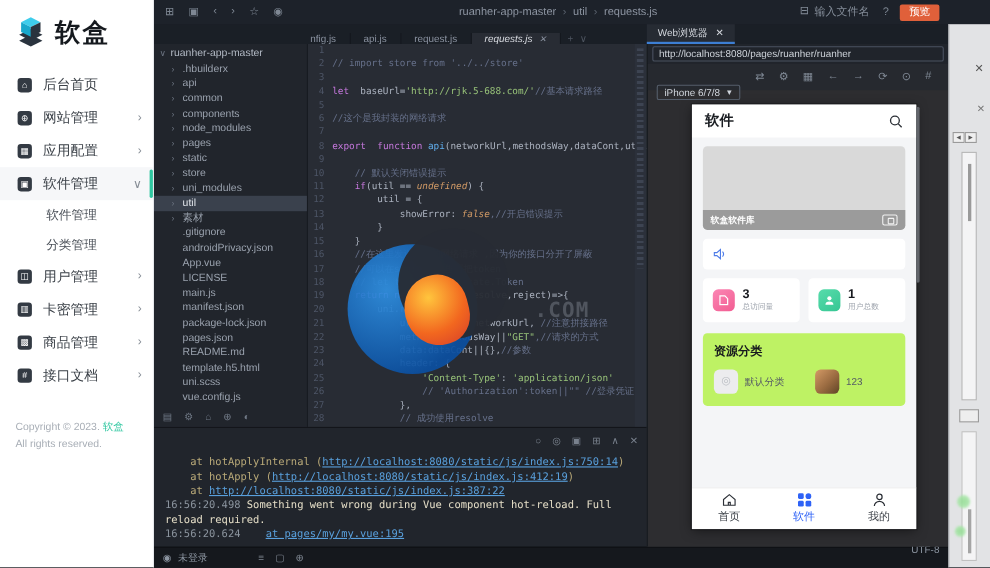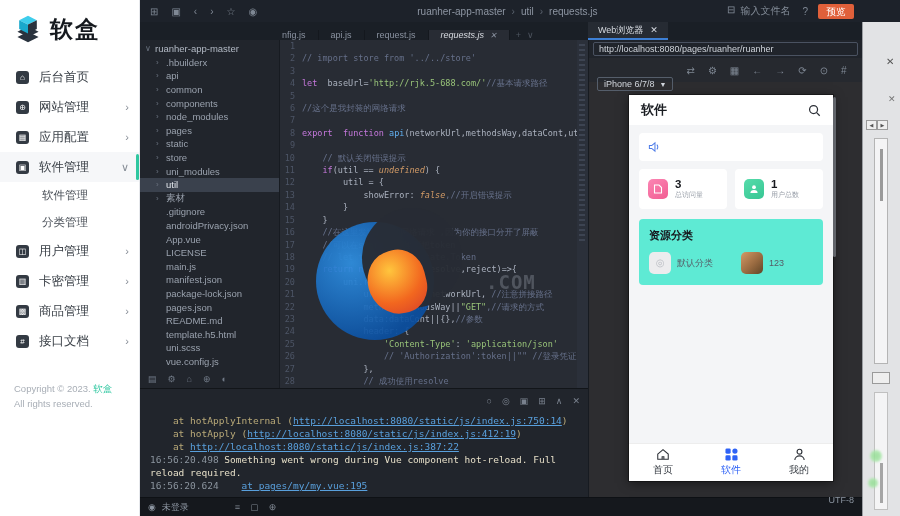--- a/index.html
+++ b/index.html
@@ -129,21 +129,21 @@
               align-items:center; padding:0 9px; }
   .p-stats { margin:8px 10px 0; display:flex; gap:8px; }
   .stat-card { flex:1; height:40px; background:#fff; border-radius:4px; display:flex; align-items:center;
                gap:7px; padding:0 9px; }
   .stat-ic { width:20px; height:20px; border-radius:5px; display:flex; align-items:center;
              justify-content:center; flex:none; }
   .stat-ic.pink { background:linear-gradient(145deg,#fb86b4,#f25d92); }
   .stat-ic.green { background:linear-gradient(145deg,#57dcab,#36c693); }
   .stat-v { font-size:11.5px; font-weight:700; color:#17191e; line-height:1.1; }
   .stat-l { font-size:7px; color:#9aa0aa; }
-  .p-cat { margin:10px 10px 0; background:#5eead4; border-radius:4px; padding:9px 10px 11px; }
+  .p-cat { margin:10px 10px 0; background:#bef264; border-radius:4px; padding:9px 10px 11px; }
   .cat-title { font-size:11px; font-weight:700; color:#17191e; }
   .cat-row { display:flex; gap:28px; margin-top:9px; }
   .cat-item { display:flex; align-items:center; gap:6px; cursor:pointer; }
   .cat-ic { width:22px; height:22px; border-radius:5px; background:#ececee; color:#b9bcc2;
             font-size:10px; text-align:center; line-height:22px; }
   .cat-ic.img { background:linear-gradient(135deg,#d49a66,#9a6b41 55%,#5f4426); }
   .cat-l { font-size:9px; color:#565c66; }
   .p-spacer { flex:1; }
   .p-tabbar { height:38px; background:#fff; border-top:1px solid #ededed; display:flex; }
   .pt-item { flex:1; display:flex; flex-direction:column; align-items:center; justify-content:center;
@@ -505,20 +505,26 @@
         <div class="phone">
 
           <div class="p-head">
             <span class="p-title">软件</span>
             <svg width="13" height="13" viewBox="0 0 14 14">
               <circle cx="6" cy="6" r="4.3" fill="none" stroke="#2b2f36" stroke-width="1.3"></circle>
               <line x1="9.3" y1="9.3" x2="12.6" y2="12.6" stroke="#2b2f36" stroke-width="1.3"></line>
             </svg>
           </div>
 
+          <div class="p-banner">
+            <div class="p-caption">
+              <span>软盒软件库</span>
+              <i class="cap-ic"></i>
+            </div>
+          </div>
 
           <div class="p-notice">
             <svg width="13" height="12" viewBox="0 0 14 12">
               <path d="M1.5 4.5 H4 L7.5 1.5 V10.5 L4 7.5 H1.5 Z" fill="none" stroke="#4e7ce8" stroke-width="1.1"></path>
               <path d="M9.5 3.5 a3.5 3.5 0 0 1 0 5" fill="none" stroke="#4e7ce8" stroke-width="1.1"></path>
             </svg>
           </div>
 
           <div class="p-stats">
             <div class="stat-card">

